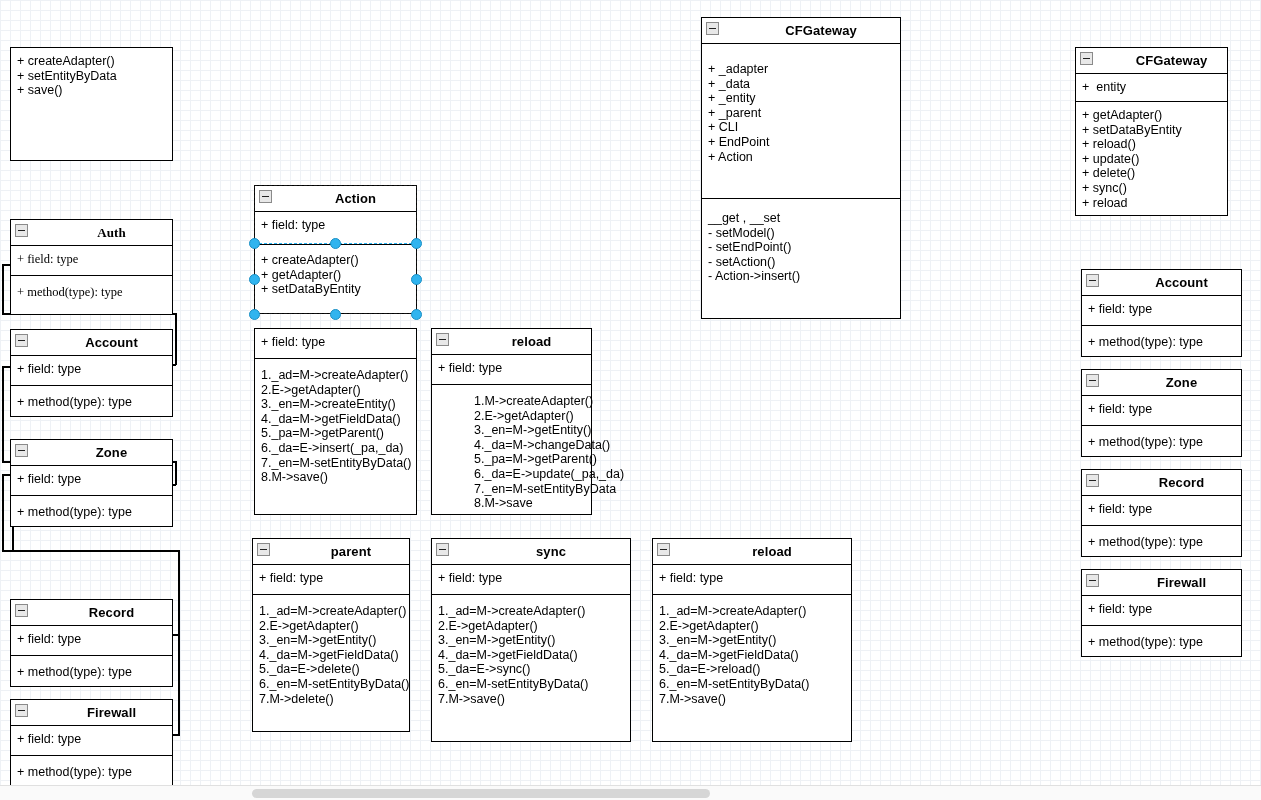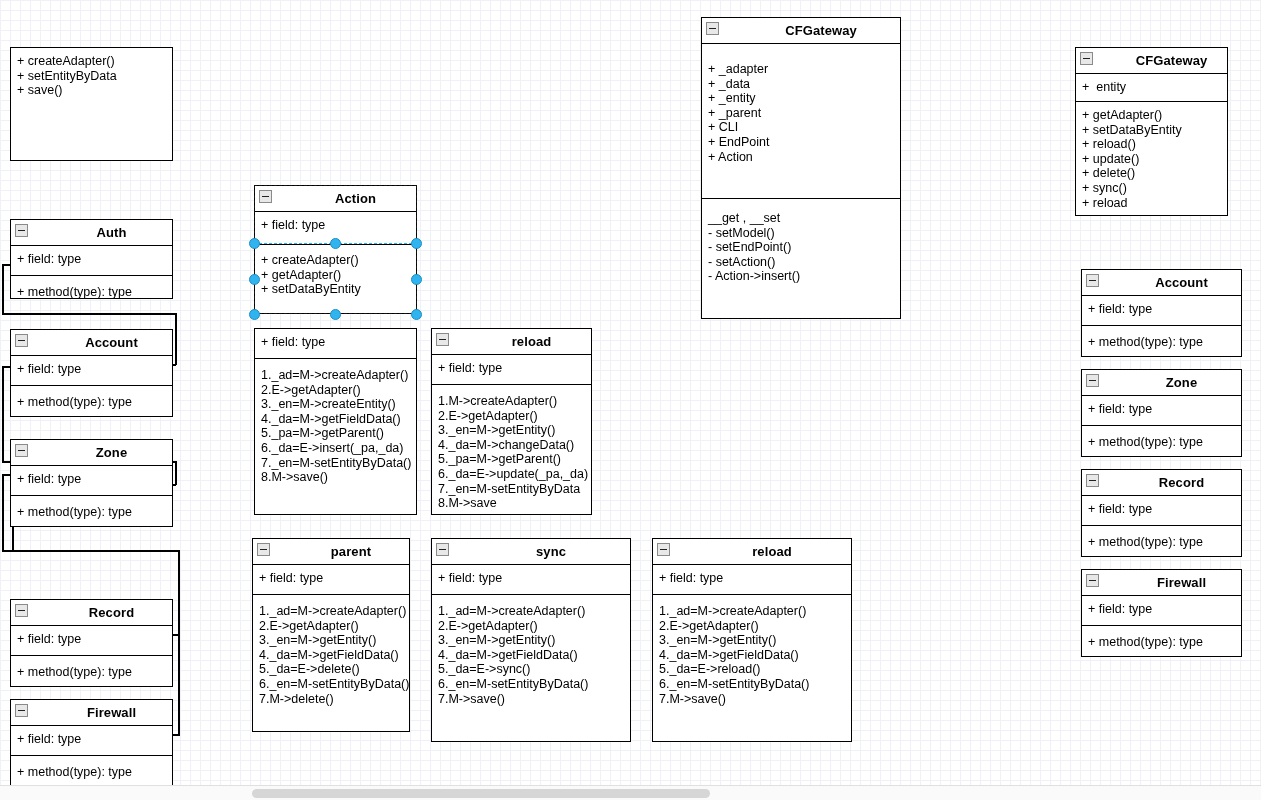--- a/index.html
+++ b/index.html
@@ -254,21 +254,21 @@
       <div class="line">+ getAdapter()</div>
       <div class="line">+ setDataByEntity</div>
       <div class="line">+ reload()</div>
       <div class="line">+ update()</div>
       <div class="line">+ delete()</div>
       <div class="line">+ sync()</div>
       <div class="line">+ reload</div>
     </div>
   </div>
 
-  <div class="uml" style="left:10px; top:219px; width:163px; height:80px;">
+  <div class="uml" style="left:10px; top:219px; width:163px; height:96px;font-family:Liberation Serif, serif;">
     <div class="hdr">
       <span class="collapse-icon"></span>
       <span class="title">Auth</span>
     </div>
     <div class="attrs fixed" style="height:30px;">
       <div class="line">+ field: type</div>
     </div>
     <div class="ops" style="padding-top:9px;">
       <div class="line">+ method(type): type</div>
     </div>
@@ -343,21 +343,21 @@
   </div>
 
   <div class="uml" style="left:431px; top:328px; width:161px; height:187px;">
     <div class="hdr">
       <span class="collapse-icon"></span>
       <span class="title">reload</span>
     </div>
     <div class="attrs fixed" style="height:30px;">
       <div class="line">+ field: type</div>
     </div>
-    <div class="ops" style="padding-top:9px;">
+    <div class="ops" style="padding-top:9px;margin-left:36px;">
       <div class="line">1.M-&gt;createAdapter()</div>
       <div class="line">2.E-&gt;getAdapter()</div>
       <div class="line">3._en=M-&gt;getEntity()</div>
       <div class="line">4._da=M-&gt;changeData()</div>
       <div class="line">5._pa=M-&gt;getParent()</div>
       <div class="line">6._da=E-&gt;update(_pa,_da)</div>
       <div class="line">7._en=M-setEntityByData</div>
       <div class="line">8.M-&gt;save</div>
     </div>
   </div>

